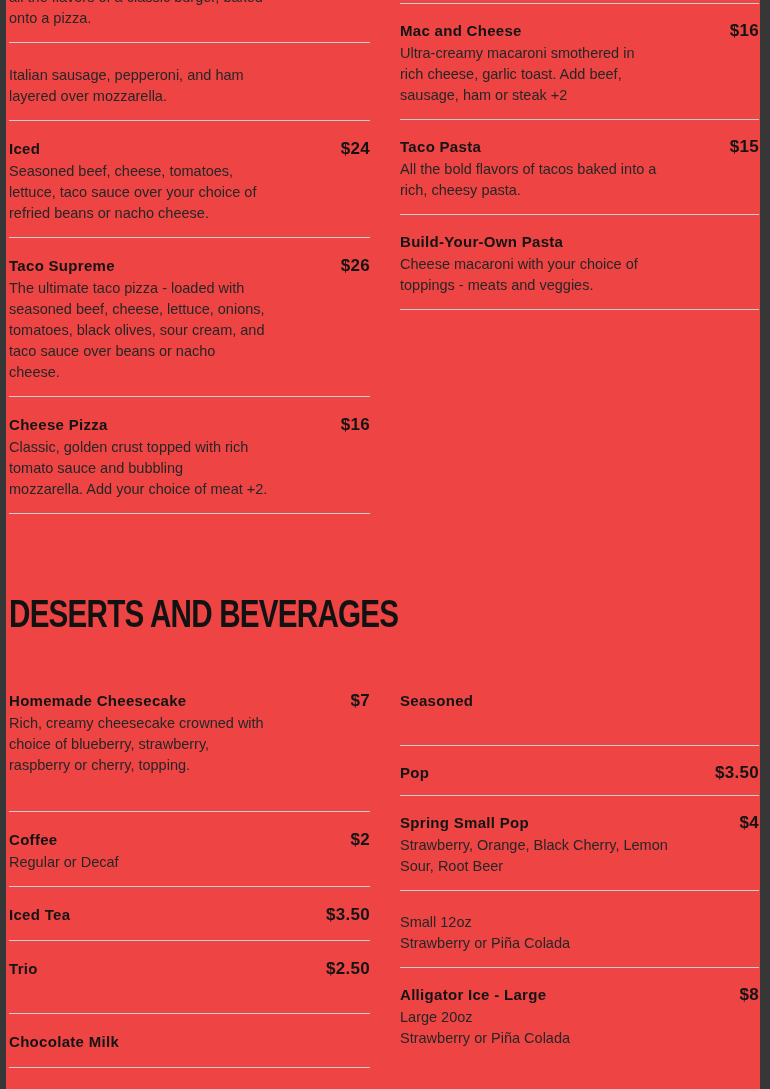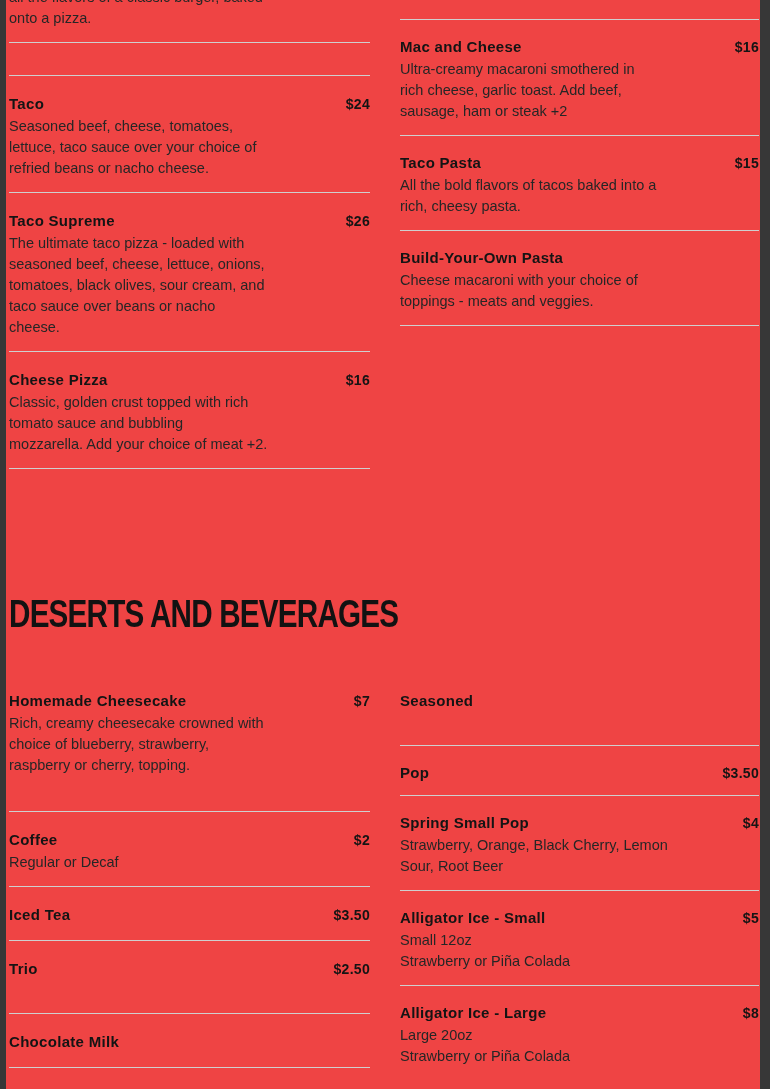--- a/index.html
+++ b/index.html
@@ -11,21 +11,21 @@
     overflow: hidden;
     font-family: "Liberation Sans", sans-serif;
     color: #161616;
   }
   .edge { position: absolute; top: 0; height: 100%; background: #373737; z-index: 5; }
   .edge-left  { left: 0; width: 6px; }
   .edge-right { right: 0; width: 10px; }
 
   .col { position: absolute; }
   .col-left-top     { left: 9px;   top: -16px; width: 361px; }
-  .col-right-top    { left: 400px; top: 16px;     width: 359px; }
+  .col-right-top    { left: 400px; top: 0;     width: 359px; }
   .col-left-bottom  { left: 9px;   top: 692px; width: 361px; }
   .col-right-bottom { left: 400px; top: 692px; width: 359px; }
 
   .section-heading {
     position: absolute;
     left: 9px;
     top: 592px;
     margin: 0;
     font-size: 38px;
     line-height: 44px;
@@ -40,21 +40,21 @@
   .item { padding-top: 19px; }
   .col-right-top .item, .col-right-bottom .item { padding-top: 18px; }
   .col-left-bottom .item:first-child, .col-right-bottom .item:first-child { padding-top: 0; }
 
   .row { display: flex; justify-content: space-between; align-items: baseline; }
   .title {
     font-size: 15px; line-height: 18px; font-weight: 700;
     letter-spacing: 0.3px; color: #141414;
   }
   .price {
-    font-size: 14px; line-height: 18px; font-weight: 700;
+    font-size: 17px; line-height: 18px; font-weight: 700;
     letter-spacing: 0.3px; color: #141414; text-align: right;
   }
   .desc {
     margin: 3px 0 0 0;
     font-size: 14.5px; line-height: 21px;
     color: #262626;
     max-width: 302px;
     white-space: pre-line;
   }
   .divider { border: 0; border-top: 1px solid #cfcfcf; margin: 13px 0 0 0; height: 0; }
@@ -68,26 +68,28 @@
 <div class="stage">
   <div class="edge edge-left"></div>
   <div class="edge edge-right"></div>
 
   <div class="col col-left-top">
     <p class="desc">all the flavors of a classic burger, baked
 onto a pizza.</p>
     <div class="divider"></div>
 
     <div class="item">
-      <div class="divider"></div>
-    </div>
-
-    <div class="item">
-      <div class="row">
-        <span class="title">Taco</span>
+      <p class="desc"> Italian sausage, pepperoni, and ham
+layered over mozzarella.</p>
+      <div class="divider"></div>
+    </div>
+
+    <div class="item">
+      <div class="row">
+        <span class="title">Iced</span>
         <span class="price">$24</span>
       </div>
       <p class="desc">Seasoned beef, cheese, tomatoes,
 lettuce, taco sauce over your choice of
 refried beans or nacho cheese.</p>
       <div class="divider"></div>
     </div>
 
     <div class="item">
       <div class="row">
@@ -222,24 +224,20 @@
       <div class="row">
         <span class="title">Spring Small Pop</span>
         <span class="price">$4</span>
       </div>
       <p class="desc">Strawberry, Orange, Black Cherry, Lemon
 Sour, Root Beer</p>
       <div class="divider"></div>
     </div>
 
     <div class="item">
-      <div class="row">
-        <span class="title">Alligator Ice - Small</span>
-        <span class="price">$5</span>
-      </div>
       <p class="desc">Small 12oz
 Strawberry or Piña Colada</p>
       <div class="divider"></div>
     </div>
 
     <div class="item">
       <div class="row">
         <span class="title">Alligator Ice - Large</span>
         <span class="price">$8</span>
       </div>

